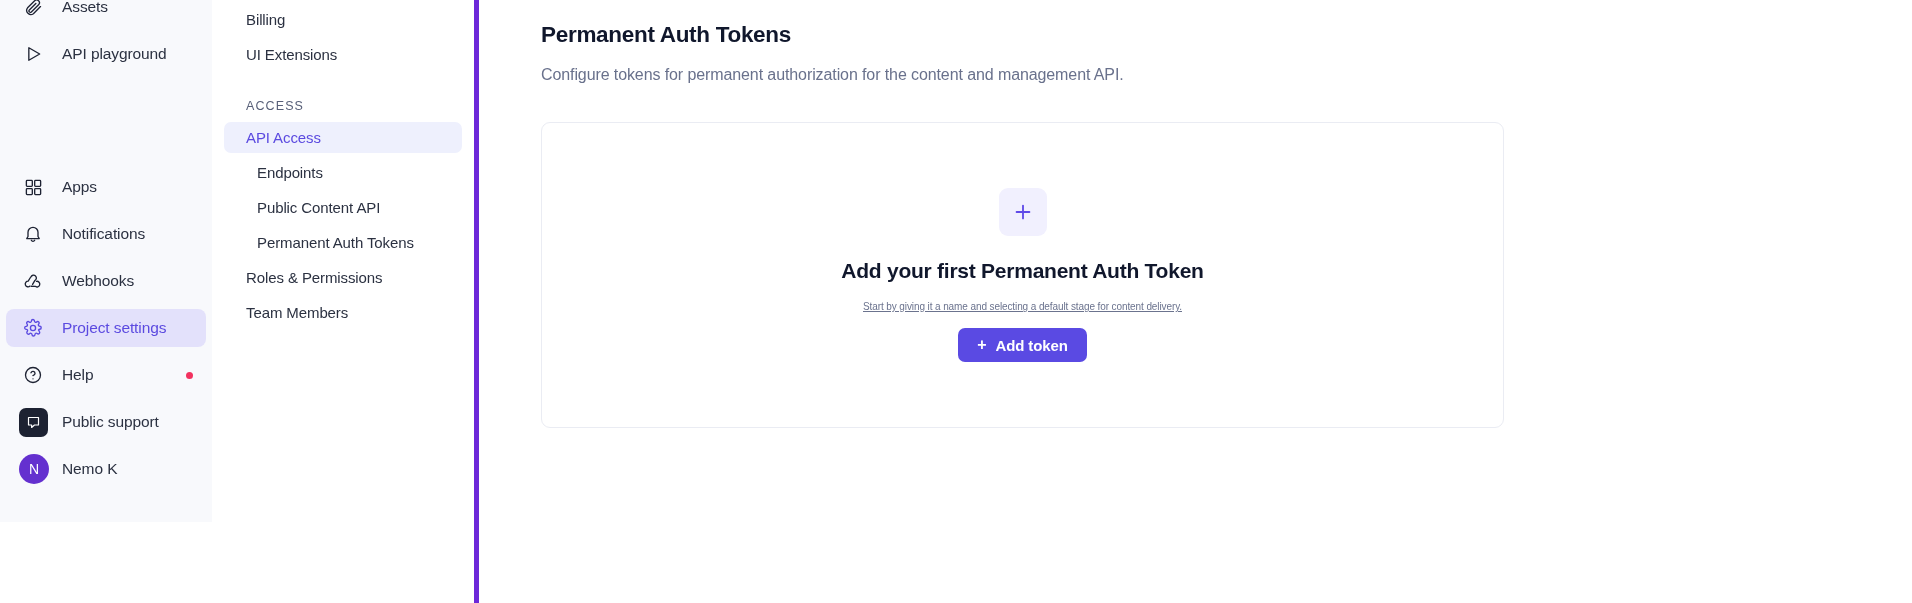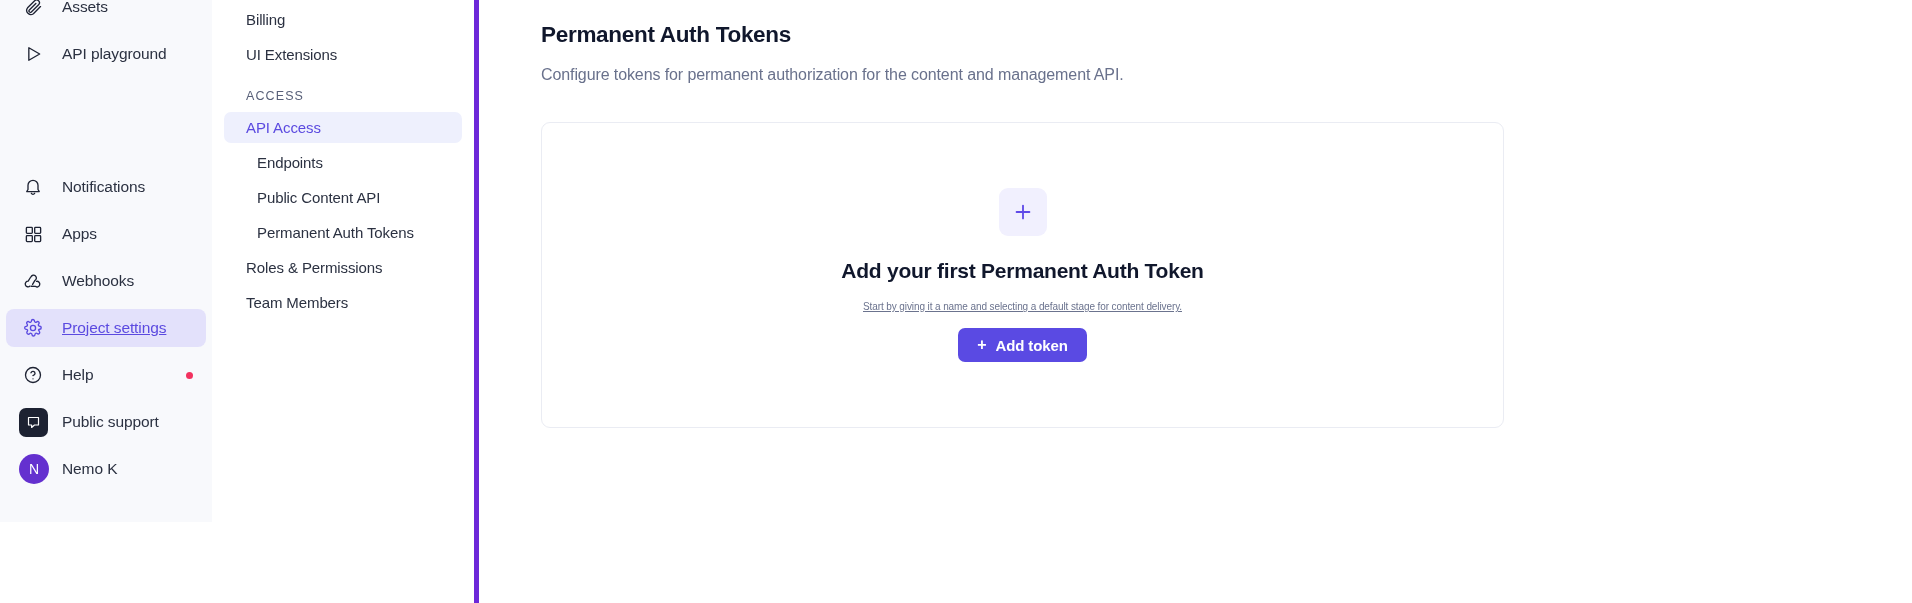--- a/index.html
+++ b/index.html
@@ -53,21 +53,21 @@
   }
   .pnav-item .lbl {
     font-size: 15.5px;
     color: #2b3141;
     letter-spacing: -0.1px;
     white-space: nowrap;
   }
   .pnav-item.active {
     background: #e3e1fb;
   }
-  .pnav-item.active .lbl { color: #5b4ae0; text-decoration: underline; }
+  .pnav-item.active .lbl { color: #5b4ae0; }
   .pnav-item.active .ico { color: #5b4ae0; }
 
   .spacer-gap { height: 86px; }
 
   .support-tile {
     width: 29px;
     min-width: 29px;
     height: 29px;
     background: #1d2232;
     border-radius: 7px;
@@ -129,21 +129,21 @@
   .snav-item.indent { padding-left: 33px; }
   .snav-item.active {
     background: #eef0fd;
     color: #5b4ae0;
   }
   .snav-section {
     font-size: 12.5px;
     letter-spacing: 1.1px;
     color: #575f78;
     padding-left: 22px;
-    margin: 19px 0 9px 12px;
+    margin: 29px 0 9px 12px;
     font-weight: 400;
   }
 
   
   .main {
     flex: 1;
     height: 603px;
     background: #ffffff;
     padding: 22px 60px 0 62px;
     overflow: hidden;
@@ -238,38 +238,38 @@
             <path d="M7 4.5v15l13-7.5z"></path>
           </svg>
         </span>
         <span class="lbl">API playground</span>
       </li>
 
       <li class="spacer-gap"></li>
 
       <li class="pnav-item">
         <span class="ico">
-          <svg width="20" height="20" viewBox="0 0 24 24" fill="none" stroke="currentColor" stroke-width="1.6" stroke-linecap="round" stroke-linejoin="round">
-            <path d="M18 15V10a6 6 0 0 0-12 0v5l-1.5 2.5h15z"></path>
-            <path d="M10 19.5a2.2 2.2 0 0 0 4 0"></path>
-          </svg>
-        </span>
-        <span class="lbl">Notifications</span>
-      </li>
-
-      <li class="pnav-item">
-        <span class="ico">
           <svg width="19" height="19" viewBox="0 0 24 24" fill="none" stroke="currentColor" stroke-width="1.7">
             <rect x="3" y="3" width="7.5" height="7.5" rx="1"></rect>
             <rect x="13.5" y="3" width="7.5" height="7.5" rx="1"></rect>
             <rect x="3" y="13.5" width="7.5" height="7.5" rx="1"></rect>
             <rect x="13.5" y="13.5" width="7.5" height="7.5" rx="1"></rect>
           </svg>
         </span>
         <span class="lbl">Apps</span>
+      </li>
+
+      <li class="pnav-item">
+        <span class="ico">
+          <svg width="20" height="20" viewBox="0 0 24 24" fill="none" stroke="currentColor" stroke-width="1.6" stroke-linecap="round" stroke-linejoin="round">
+            <path d="M18 15V10a6 6 0 0 0-12 0v5l-1.5 2.5h15z"></path>
+            <path d="M10 19.5a2.2 2.2 0 0 0 4 0"></path>
+          </svg>
+        </span>
+        <span class="lbl">Notifications</span>
       </li>
 
       <li class="pnav-item">
         <span class="ico">
           <svg width="20" height="20" viewBox="0 0 24 24" fill="none" stroke="currentColor" stroke-width="1.6" stroke-linecap="round" stroke-linejoin="round">
             <path d="M9.5 7.2a3.4 3.4 0 1 1 4.6 4.3l-2.6 4.6"></path>
             <path d="M16.2 12.4a3.4 3.4 0 1 1-1.6 6l-4.8-.1"></path>
             <path d="M8.4 18.1a3.4 3.4 0 1 1-2.2-5.9l2.7-4.4"></path>
           </svg>
         </span>

